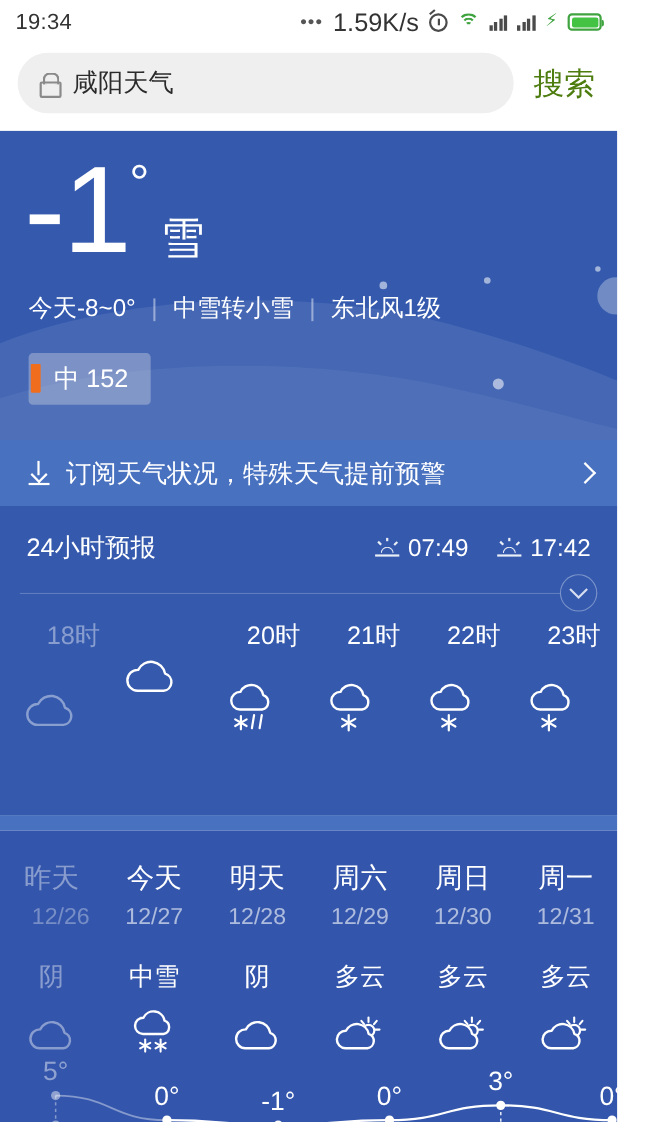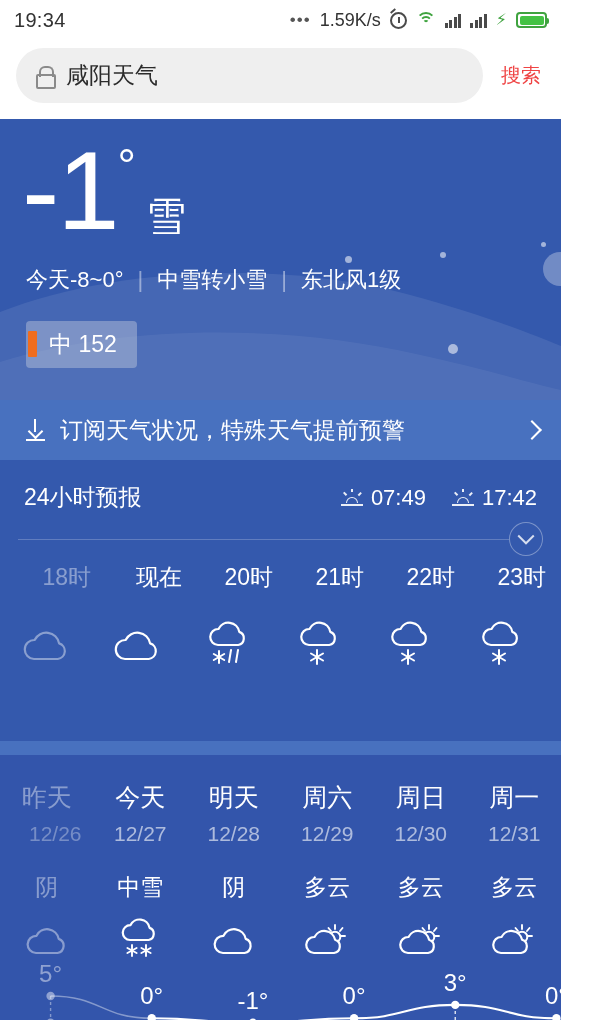--- a/index.html
+++ b/index.html
@@ -12,21 +12,21 @@
   #screen { position: relative; width: 561px; height: 1020px; background:#fff; }
 
   
   .statusbar {
     height: 40px; display: flex; align-items: center;
     padding: 0 14px; color: #3c3c3c; font-size: 19px;
   }
   .sb-time { font-size: 20px; color:#333; letter-spacing:.3px; }
   .sb-right { margin-left: auto; display: flex; align-items: center; gap: 9px; }
   .sb-dots { letter-spacing: 1px; font-size: 17px; color:#555; }
-  .sb-speed { font-size: 18px; color:#333; }
+  .sb-speed { font-size: 23px; color:#333; }
   .ic { display:inline-block; }
   .ic-alarm { width:17px; height:17px; border:2px solid #4a4a4a; border-radius:50%; position:relative; }
   .ic-alarm:before { content:""; position:absolute; left:6px; top:3px; width:2px; height:6px; background:#4a4a4a; }
   .ic-alarm:after { content:""; position:absolute; left:-2px; top:-4px; width:6px; height:2px; background:#4a4a4a; transform:rotate(-40deg); }
   .ic-wifi { width:20px; height:16px; position:relative; }
   .ic-wifi span { position:absolute; left:50%; transform:translateX(-50%); border:2px solid #4a9f4a; border-color:#3fa33f transparent transparent transparent; border-radius:50%; }
   .ic-wifi .w1 { width:20px; height:20px; top:0; }
   .ic-wifi .w2 { width:13px; height:13px; top:4px; }
   .ic-wifi .w3 { width:6px;  height:6px;  top:8px; }
   .ic-sig { display:flex; align-items:flex-end; gap:1.5px; height:15px; }
@@ -41,21 +41,21 @@
   
   .searchrow { display:flex; align-items:center; padding: 8px 16px 16px 16px; gap: 14px; }
   .searchbox {
     flex:1; height:55px; background:#efefef; border-radius:28px;
     display:flex; align-items:center; padding: 0 20px; gap: 14px;
   }
   .ic-lock { width:16px; height:19px; position:relative; flex:0 0 auto; }
   .ic-lock:before { content:""; position:absolute; left:2.5px; top:0; width:11px; height:9px; border:2px solid #8a8a8a; border-bottom:none; border-radius:6px 6px 0 0; }
   .ic-lock:after { content:""; position:absolute; left:0; top:8px; width:16px; height:11px; border:2px solid #8a8a8a; border-radius:2px; }
   .search-val { font-size:23px; color:#2b2b2b; }
-  .search-btn { font-size:20px; color:#ef4444; padding: 0 4px; }
+  .search-btn { font-size:28px; color:#4d7c0f; padding: 0 4px; }
 
   
   .hero { position:relative; background:#3459ad; height:281px; overflow:hidden; }
   .hero .wave { position:absolute; left:0; bottom:0; width:100%; height:150px; }
   .hero .dot { position:absolute; background:rgba(255,255,255,.55); border-radius:50%; }
   .hero .bigcircle { position:absolute; right:-16px; top:133px; width:34px; height:34px; border-radius:50%; background:rgba(255,255,255,.30); }
   .temp-wrap { position:relative; padding: 18px 0 0 22px; display:flex; align-items:flex-start; }
   .temp-num { font-size:112px; line-height:.96; color:#fff; font-weight:300; letter-spacing:-2px; }
   .temp-deg { font-size:46px; color:#fff; font-weight:300; line-height:1; margin-top:6px; }
   .cond-text { font-size:40px; color:#fff; margin-left:10px; margin-top:52px; font-weight:300; }
@@ -251,21 +251,20 @@
       <div class="hr-cell">
         <div class="hr-time past">18时</div>
         <div class="hr-icon past">
           <svg width="52" height="38" viewBox="0 0 52 38">
               <path d="M14,33 a9.5,9.5 0 0 1 0.6,-19 a13,13 0 0 1 24.5,3.4 a8,8 0 0 1 -1.3,15.6 Z" fill="none" stroke="#fff" stroke-width="2.2" stroke-linejoin="round"></path>
             </svg>
         </div>
       </div>
 
       <div class="hr-cell">
-        <div class="hr-time">现在</div>
         <div class="hr-icon">
           <svg width="52" height="38" viewBox="0 0 52 38">
               <path d="M14,33 a9.5,9.5 0 0 1 0.6,-19 a13,13 0 0 1 24.5,3.4 a8,8 0 0 1 -1.3,15.6 Z" fill="none" stroke="#fff" stroke-width="2.2" stroke-linejoin="round"></path>
             </svg>
         </div>
       </div>
 
       <div class="hr-cell">
         <div class="hr-time">20时</div>
         <div class="hr-icon">

